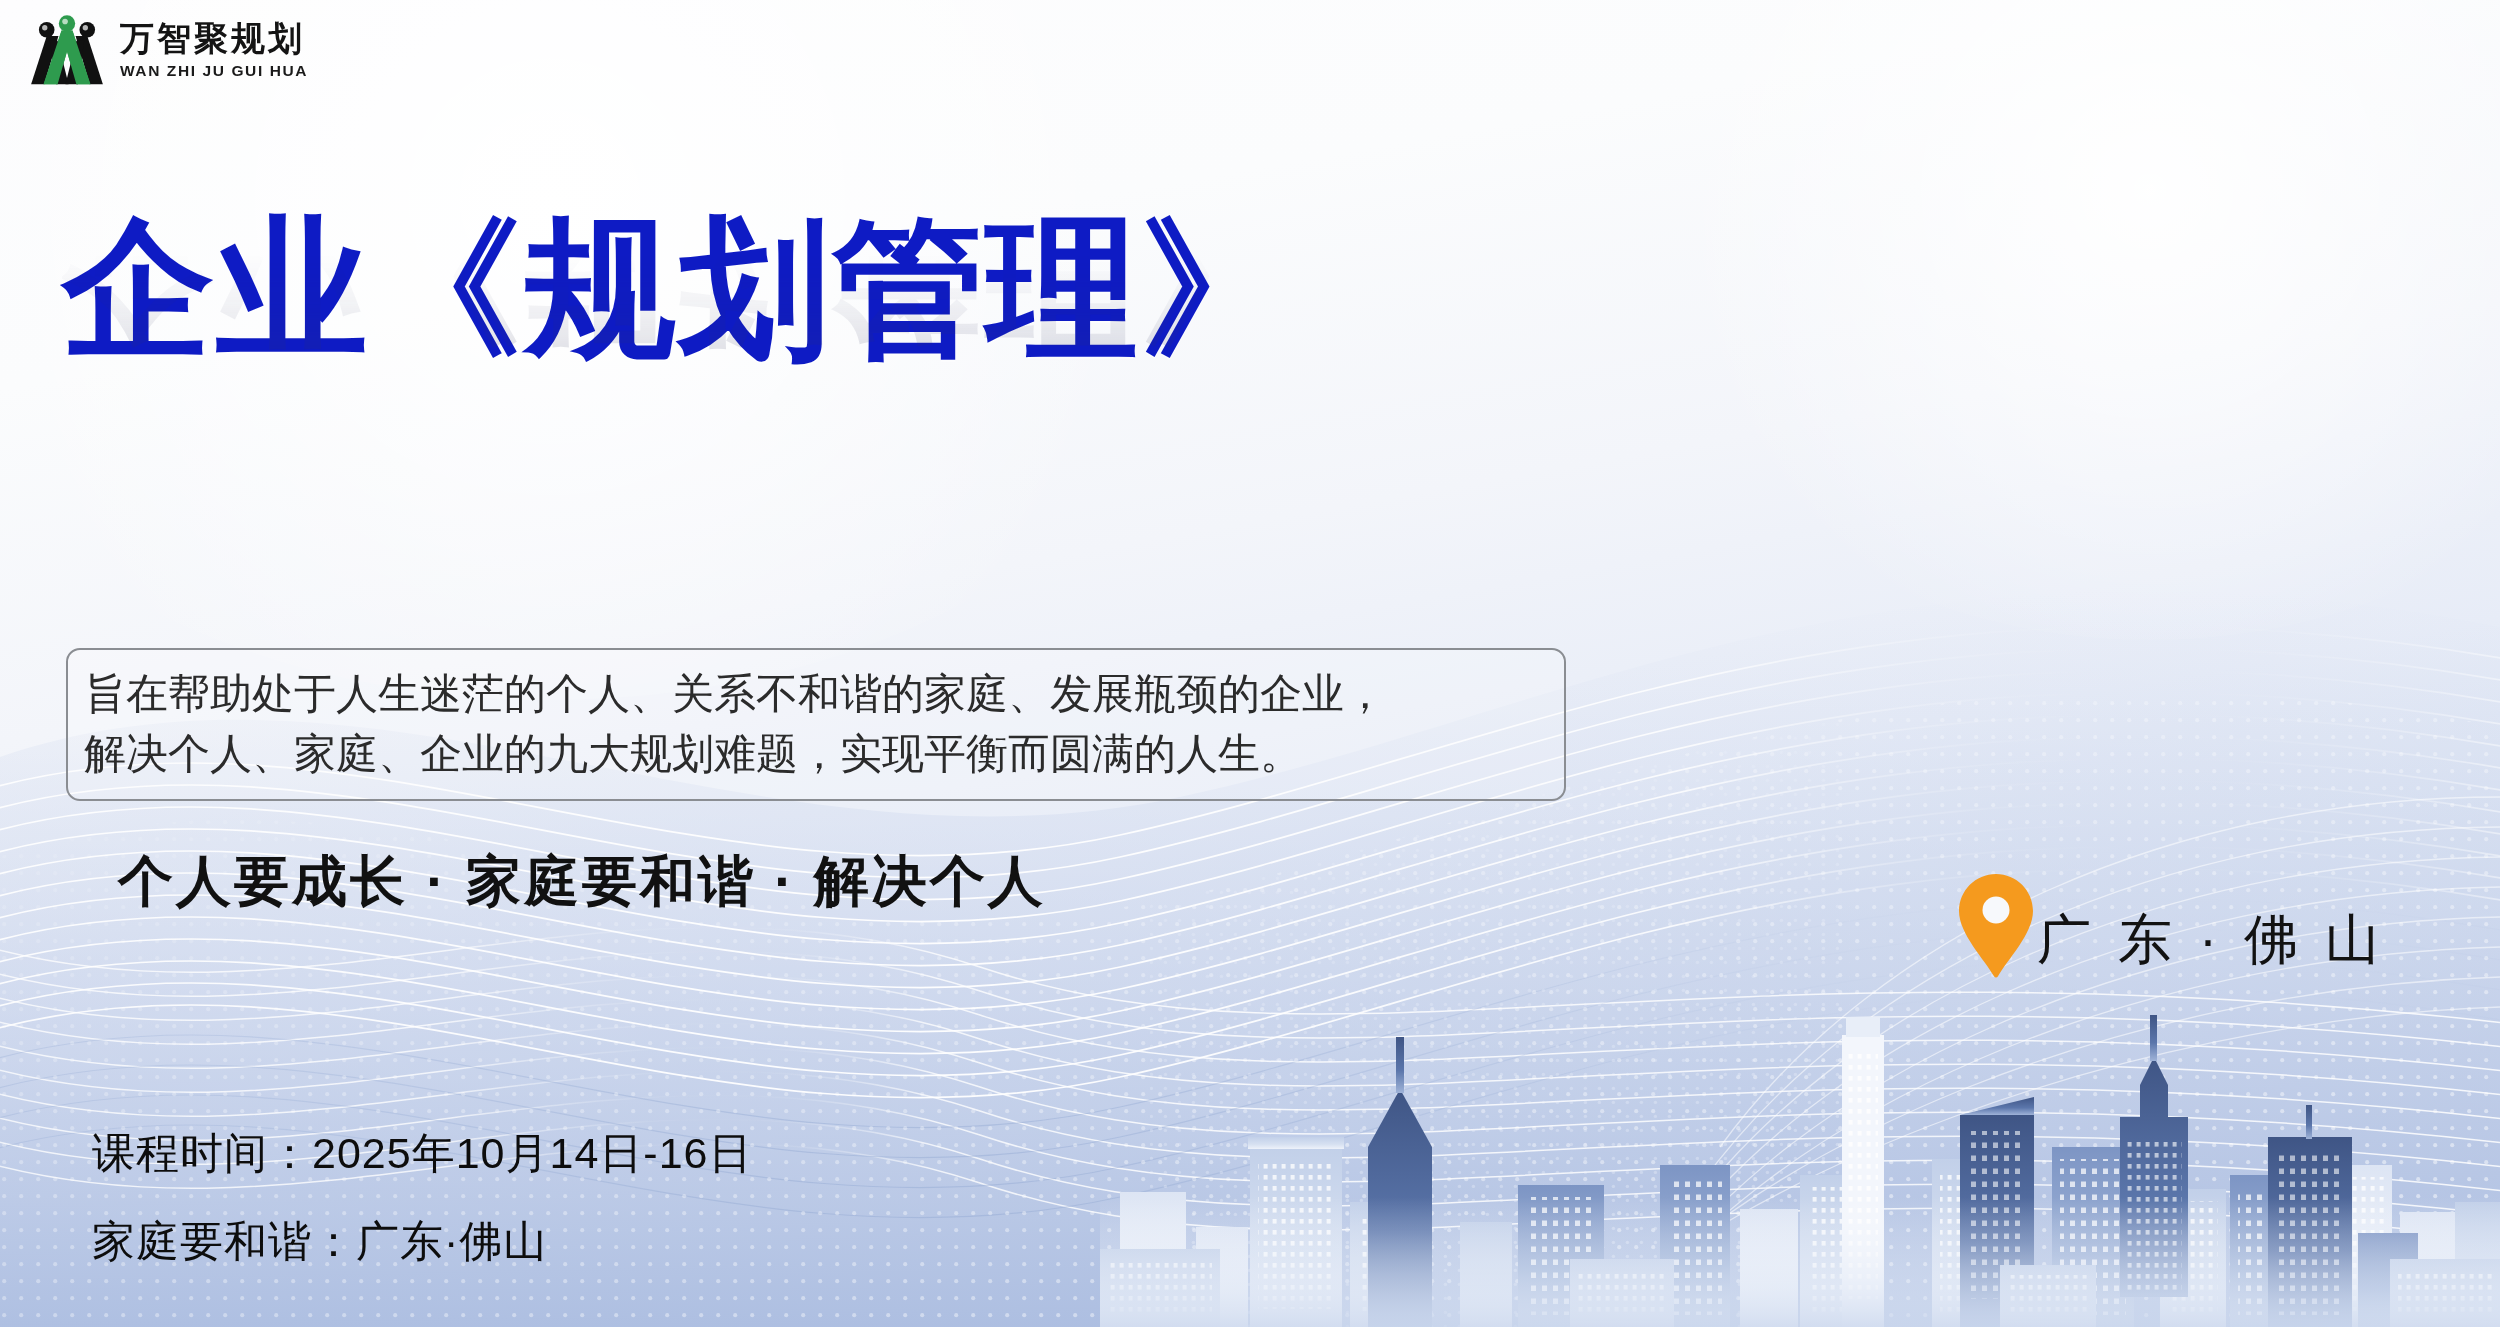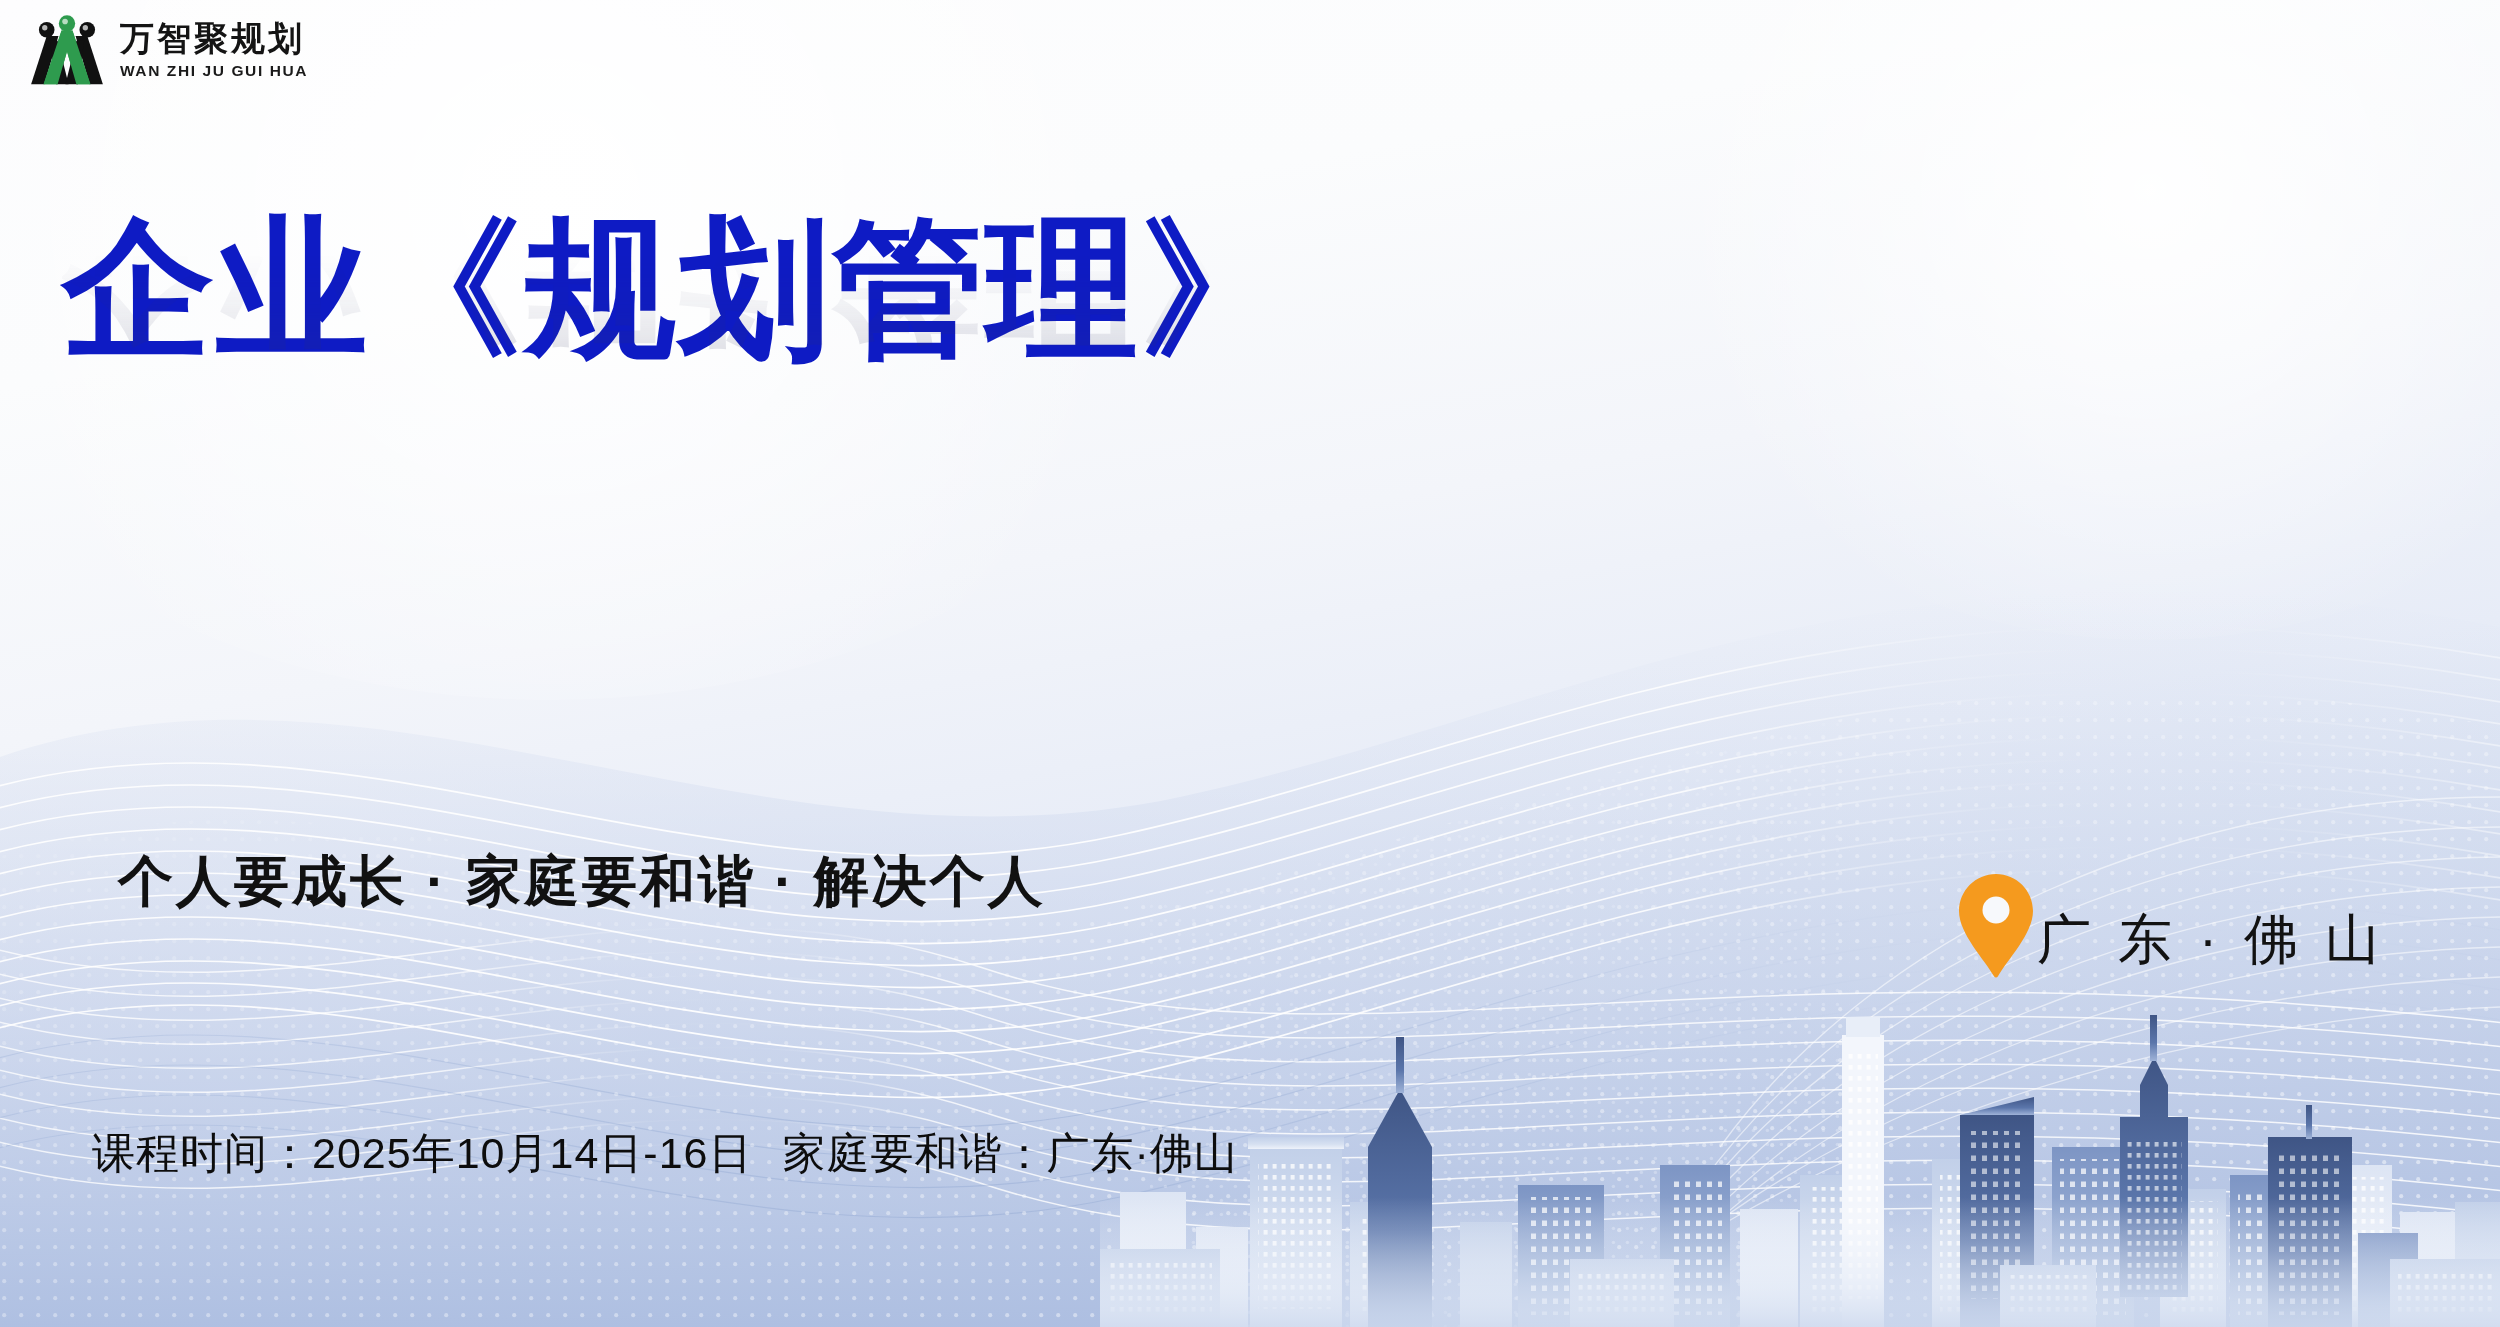--- a/index.html
+++ b/index.html
@@ -115,21 +115,21 @@
     font-size:55px; font-weight:700; color:#111111;
     letter-spacing:3px;
     white-space:nowrap;
     z-index:30;
   }
 
   
   #info {
     position:absolute; left:92px; top:1125px;
     z-index:30;
-    display:flex; flex-direction:row; gap:30px;
+    display:flex; flex-direction:column; gap:30px;
   }
   .info-line {
     font-family:"Liberation Sans", sans-serif;
     font-size:43px; font-weight:400; color:#0d0d0d;
     letter-spacing:1px; white-space:nowrap;
   }
 
   
   #location {
     position:absolute; left:1955px; top:872px;
@@ -383,20 +383,24 @@
       <div id="logo-cn">万智聚规划</div>
       <div id="logo-en">WAN ZHI JU GUI HUA</div>
     </div>
   </div>
 
   <div id="title-wrap">
     <div id="title">企业《规划管理》</div>
     <div id="title-reflection">企业《规划管理》</div>
   </div>
 
+  <div id="desc-box">
+    <div class="desc-line">旨在帮助处于人生迷茫的个人、关系不和谐的家庭、发展瓶颈的企业，</div>
+    <div class="desc-line">解决个人、家庭、企业的九大规划难题，实现平衡而圆满的人生。</div>
+  </div>
 
   <div id="slogan">个人要成长 · 家庭要和谐 · 解决个人</div>
 
   <div id="info">
     <div class="info-line">课程时间：2025年10月14日-16日</div>
     <div class="info-line">家庭要和谐：广东·佛山</div>
   </div>
 
   <div id="location">
     <svg id="pin-icon" viewBox="0 0 82 108">

